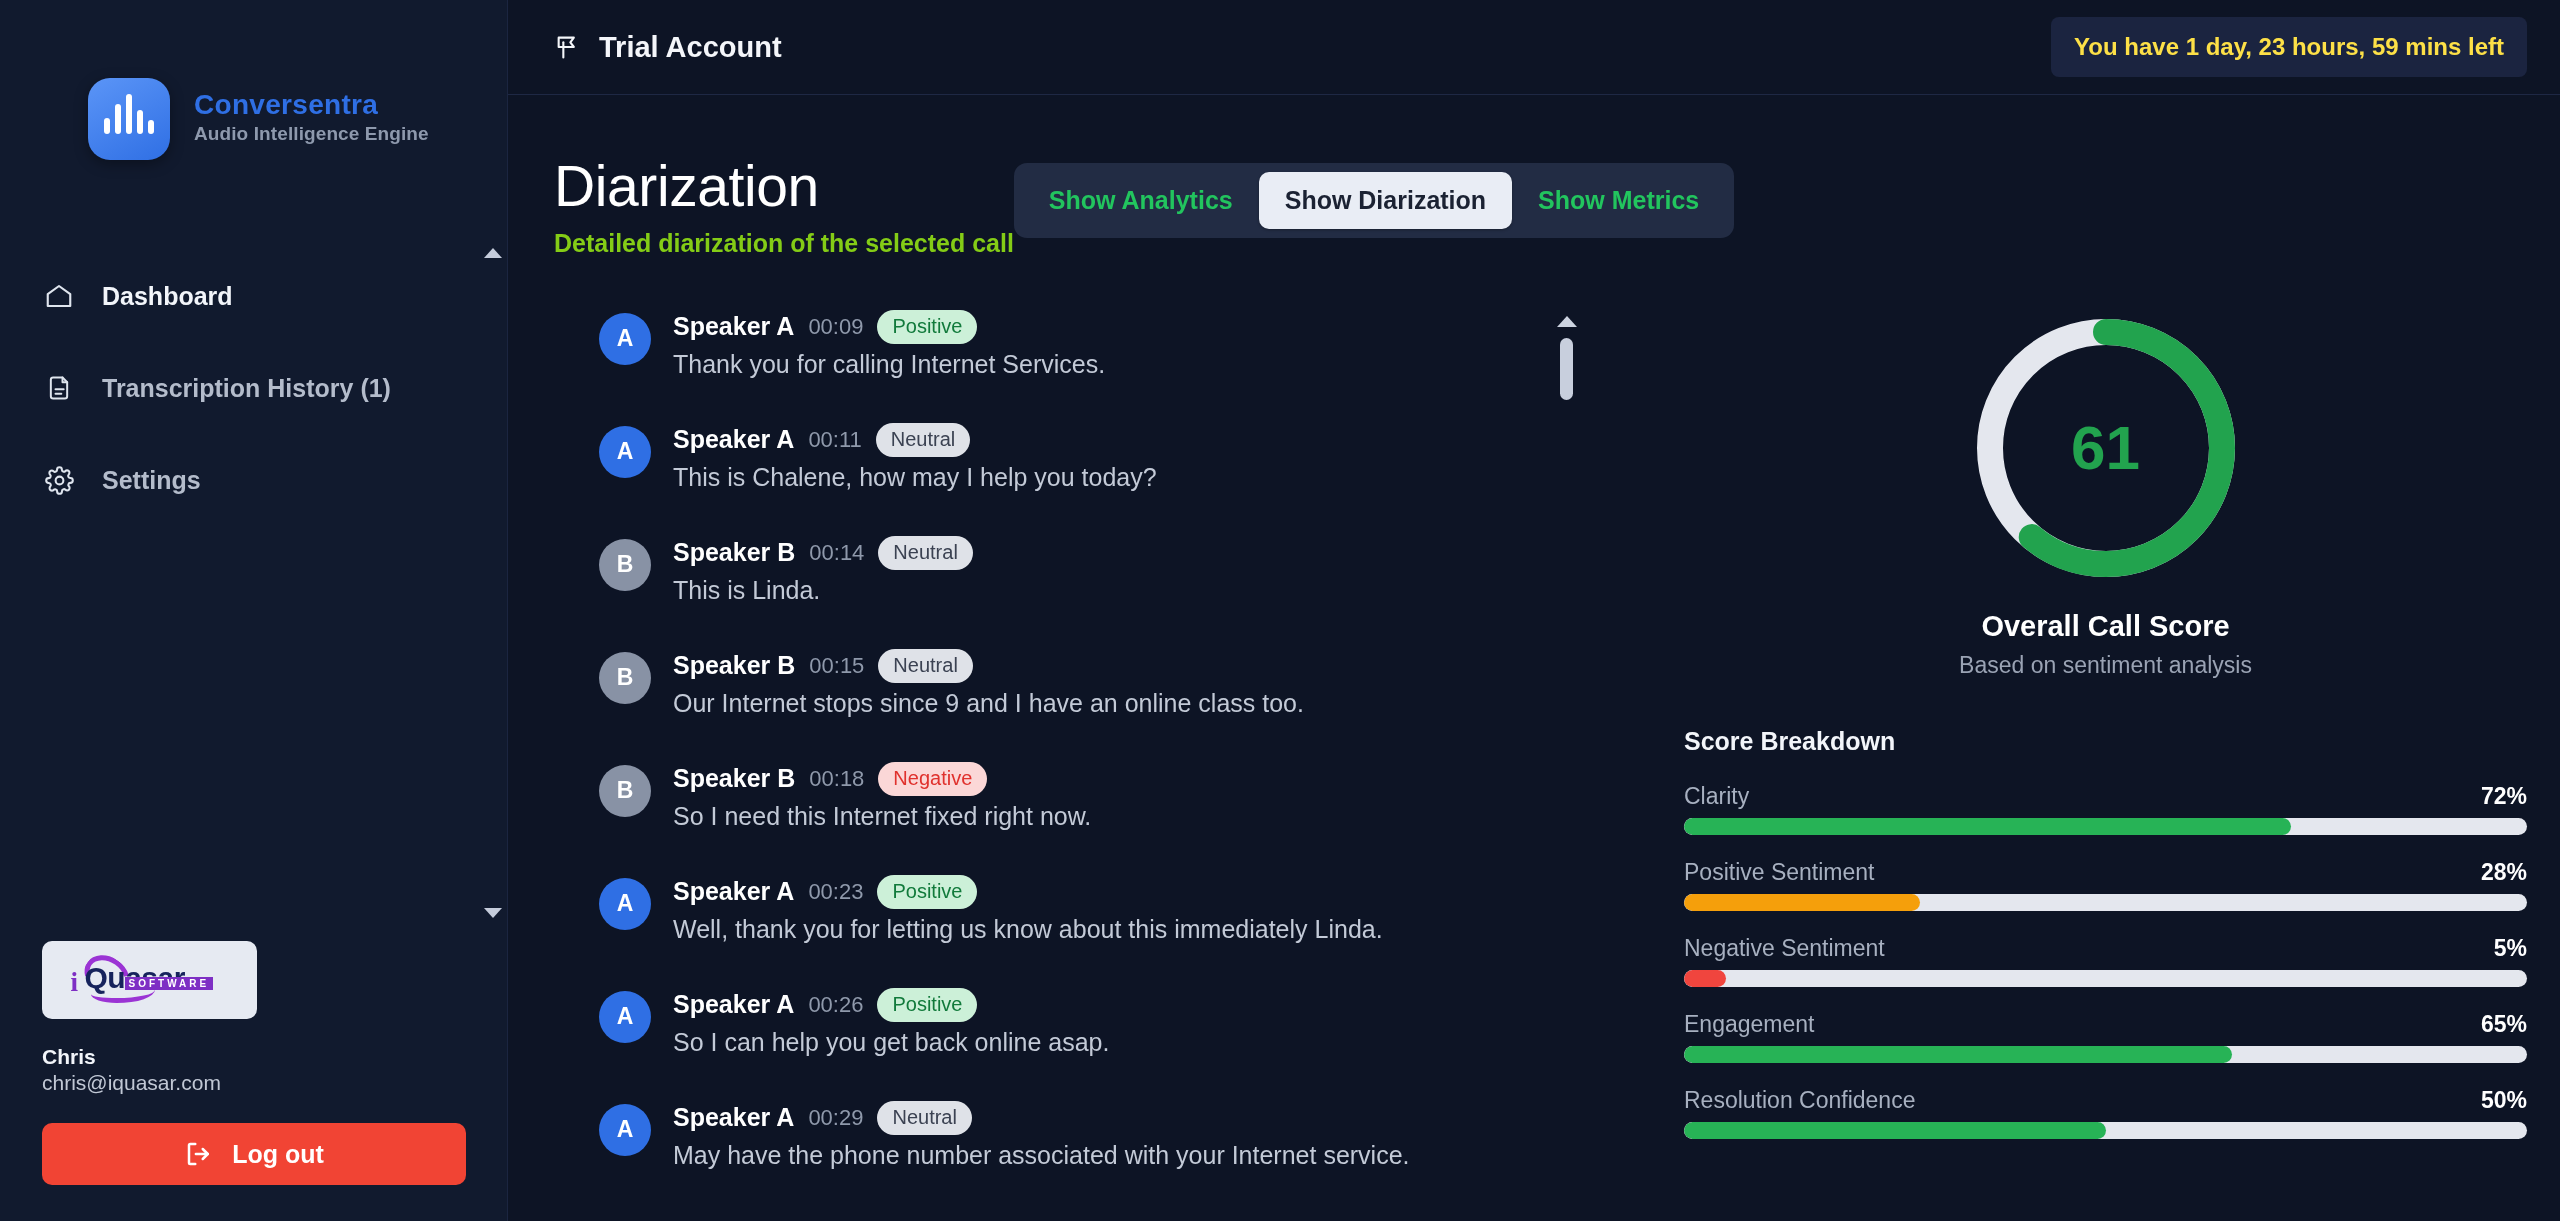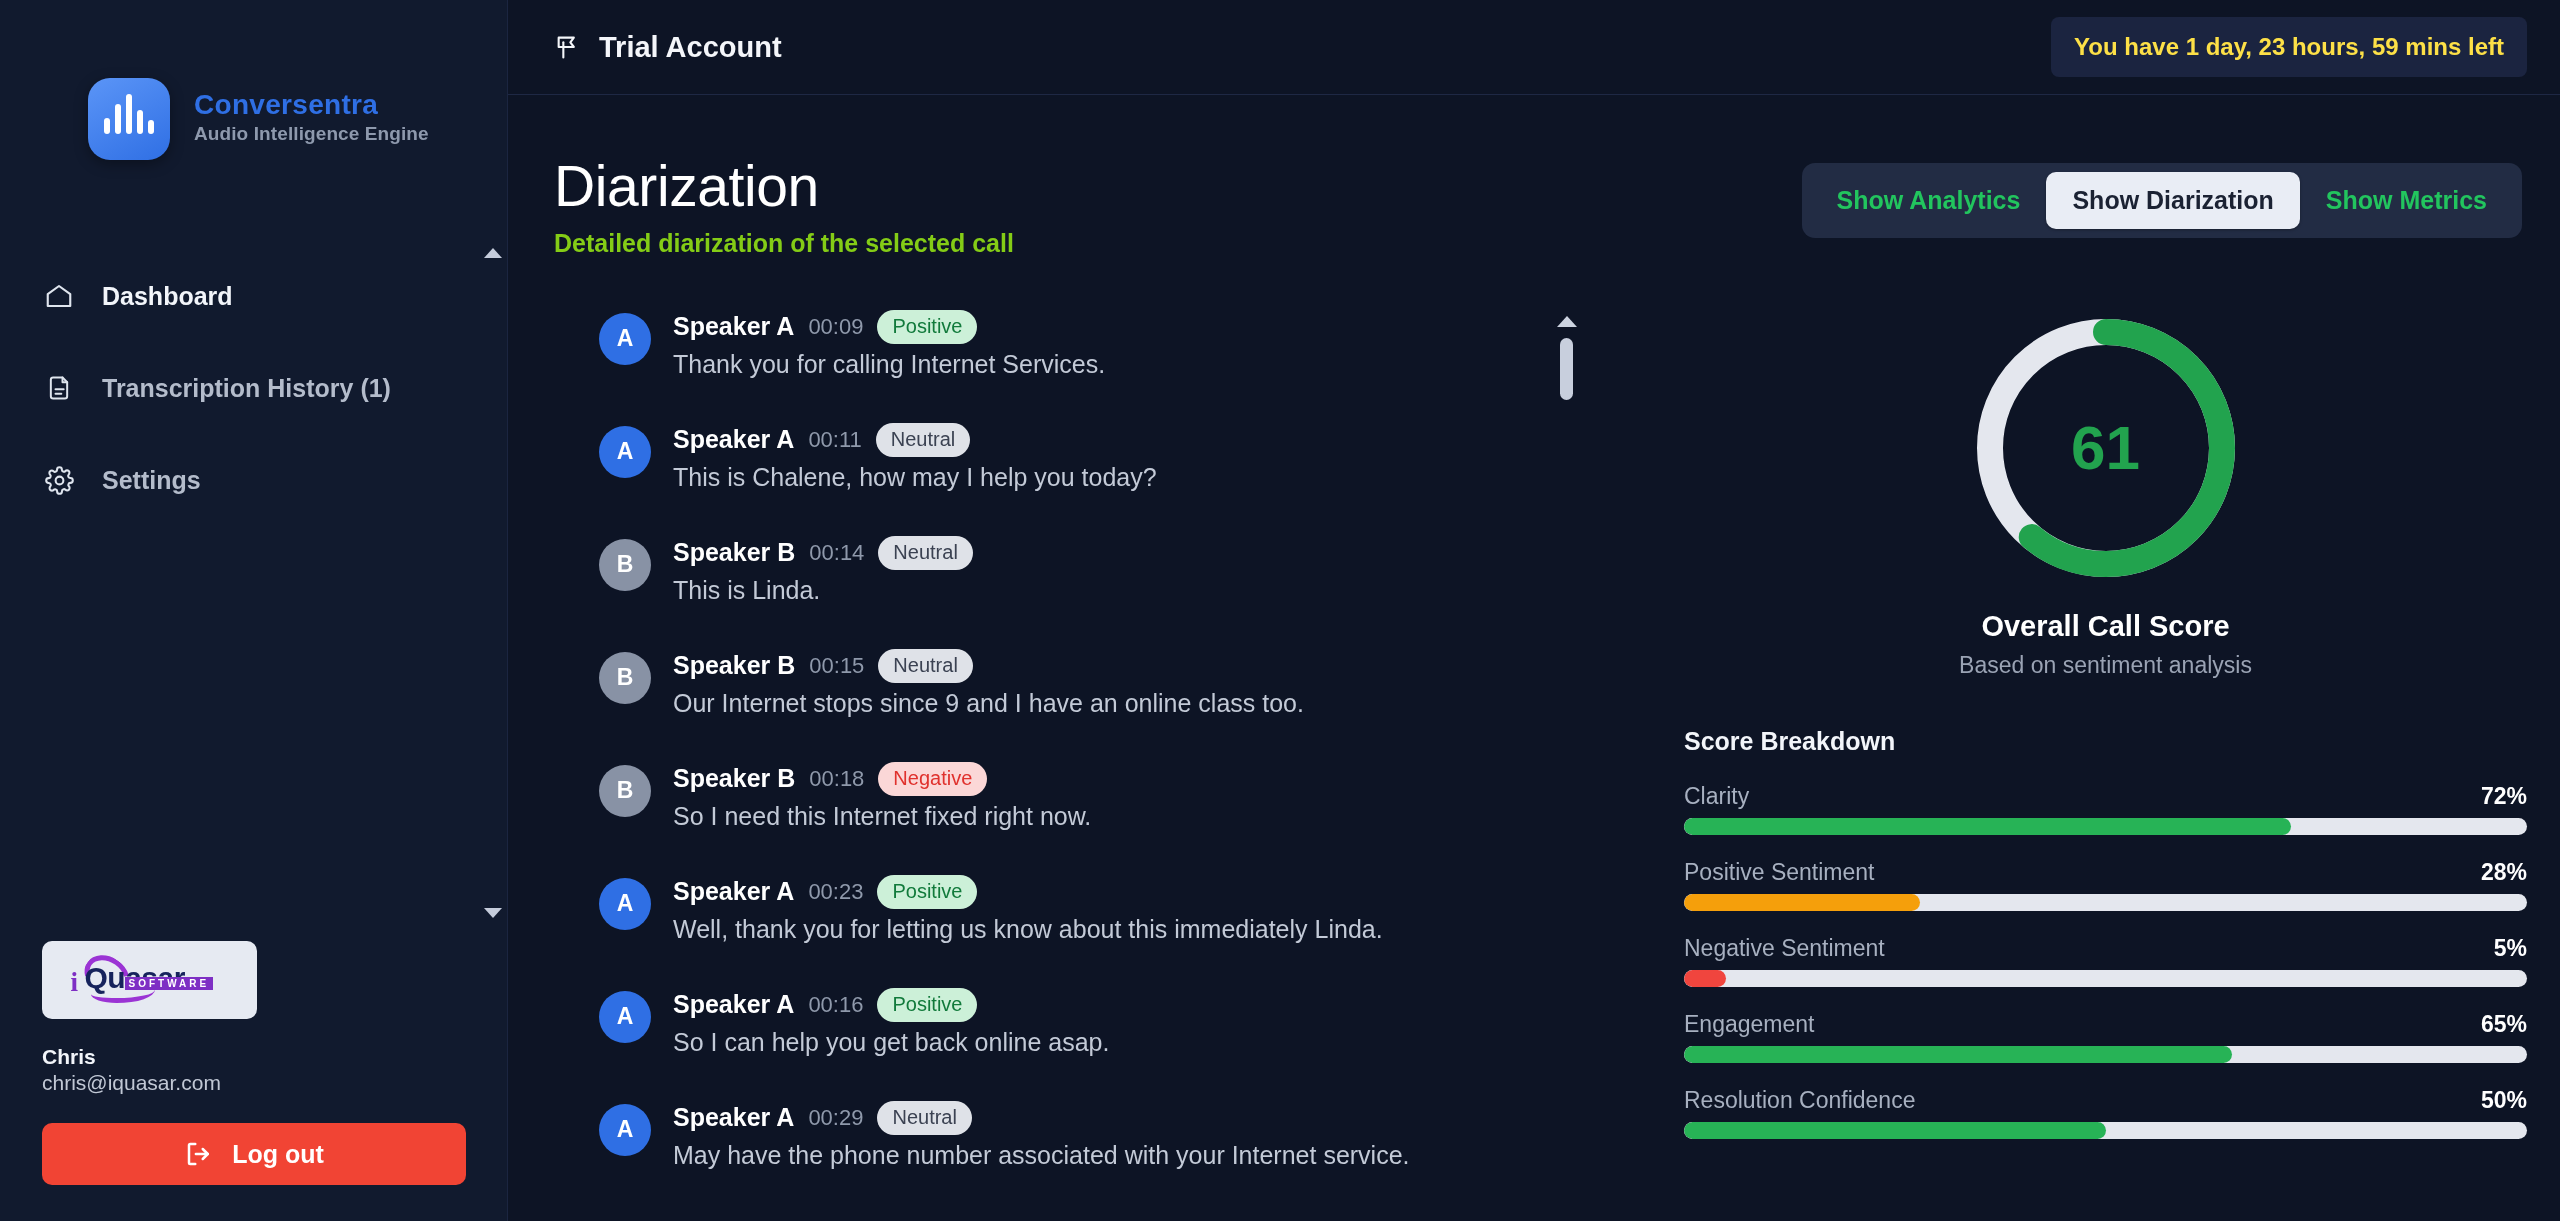--- a/index.html
+++ b/index.html
@@ -233,21 +233,21 @@
     flex: 1 1 auto;
     padding: 62px 33px 0 46px;
     min-height: 0;
     display: flex;
     flex-direction: column;
   }
 
   .head-row {
     display: flex;
     align-items: flex-start;
-    justify-content: space-between;
+    justify-content: flex-start;
     padding-right: 5px;
   }
   .page-title {
     font-size: 57px;
     color: #ffffff;
     line-height: 1.05;
     letter-spacing: -0.4px;
   }
   .page-sub {
     margin-top: 12px;
@@ -623,21 +623,21 @@
                 </div>
                 <div class="u-text">Well, thank you for letting us know about this immediately Linda.</div>
               </div>
             </div>
 
             <div class="utterance">
               <div class="avatar a">A</div>
               <div class="u-body">
                 <div class="u-meta">
                   <span class="u-speaker">Speaker A</span>
-                  <span class="u-time">00:16</span>
+                  <span class="u-time">00:26</span>
                   <span class="chip positive">Positive</span>
                 </div>
                 <div class="u-text">So I can help you get back online asap.</div>
               </div>
             </div>
 
             <div class="utterance">
               <div class="avatar a">A</div>
               <div class="u-body">
                 <div class="u-meta">

